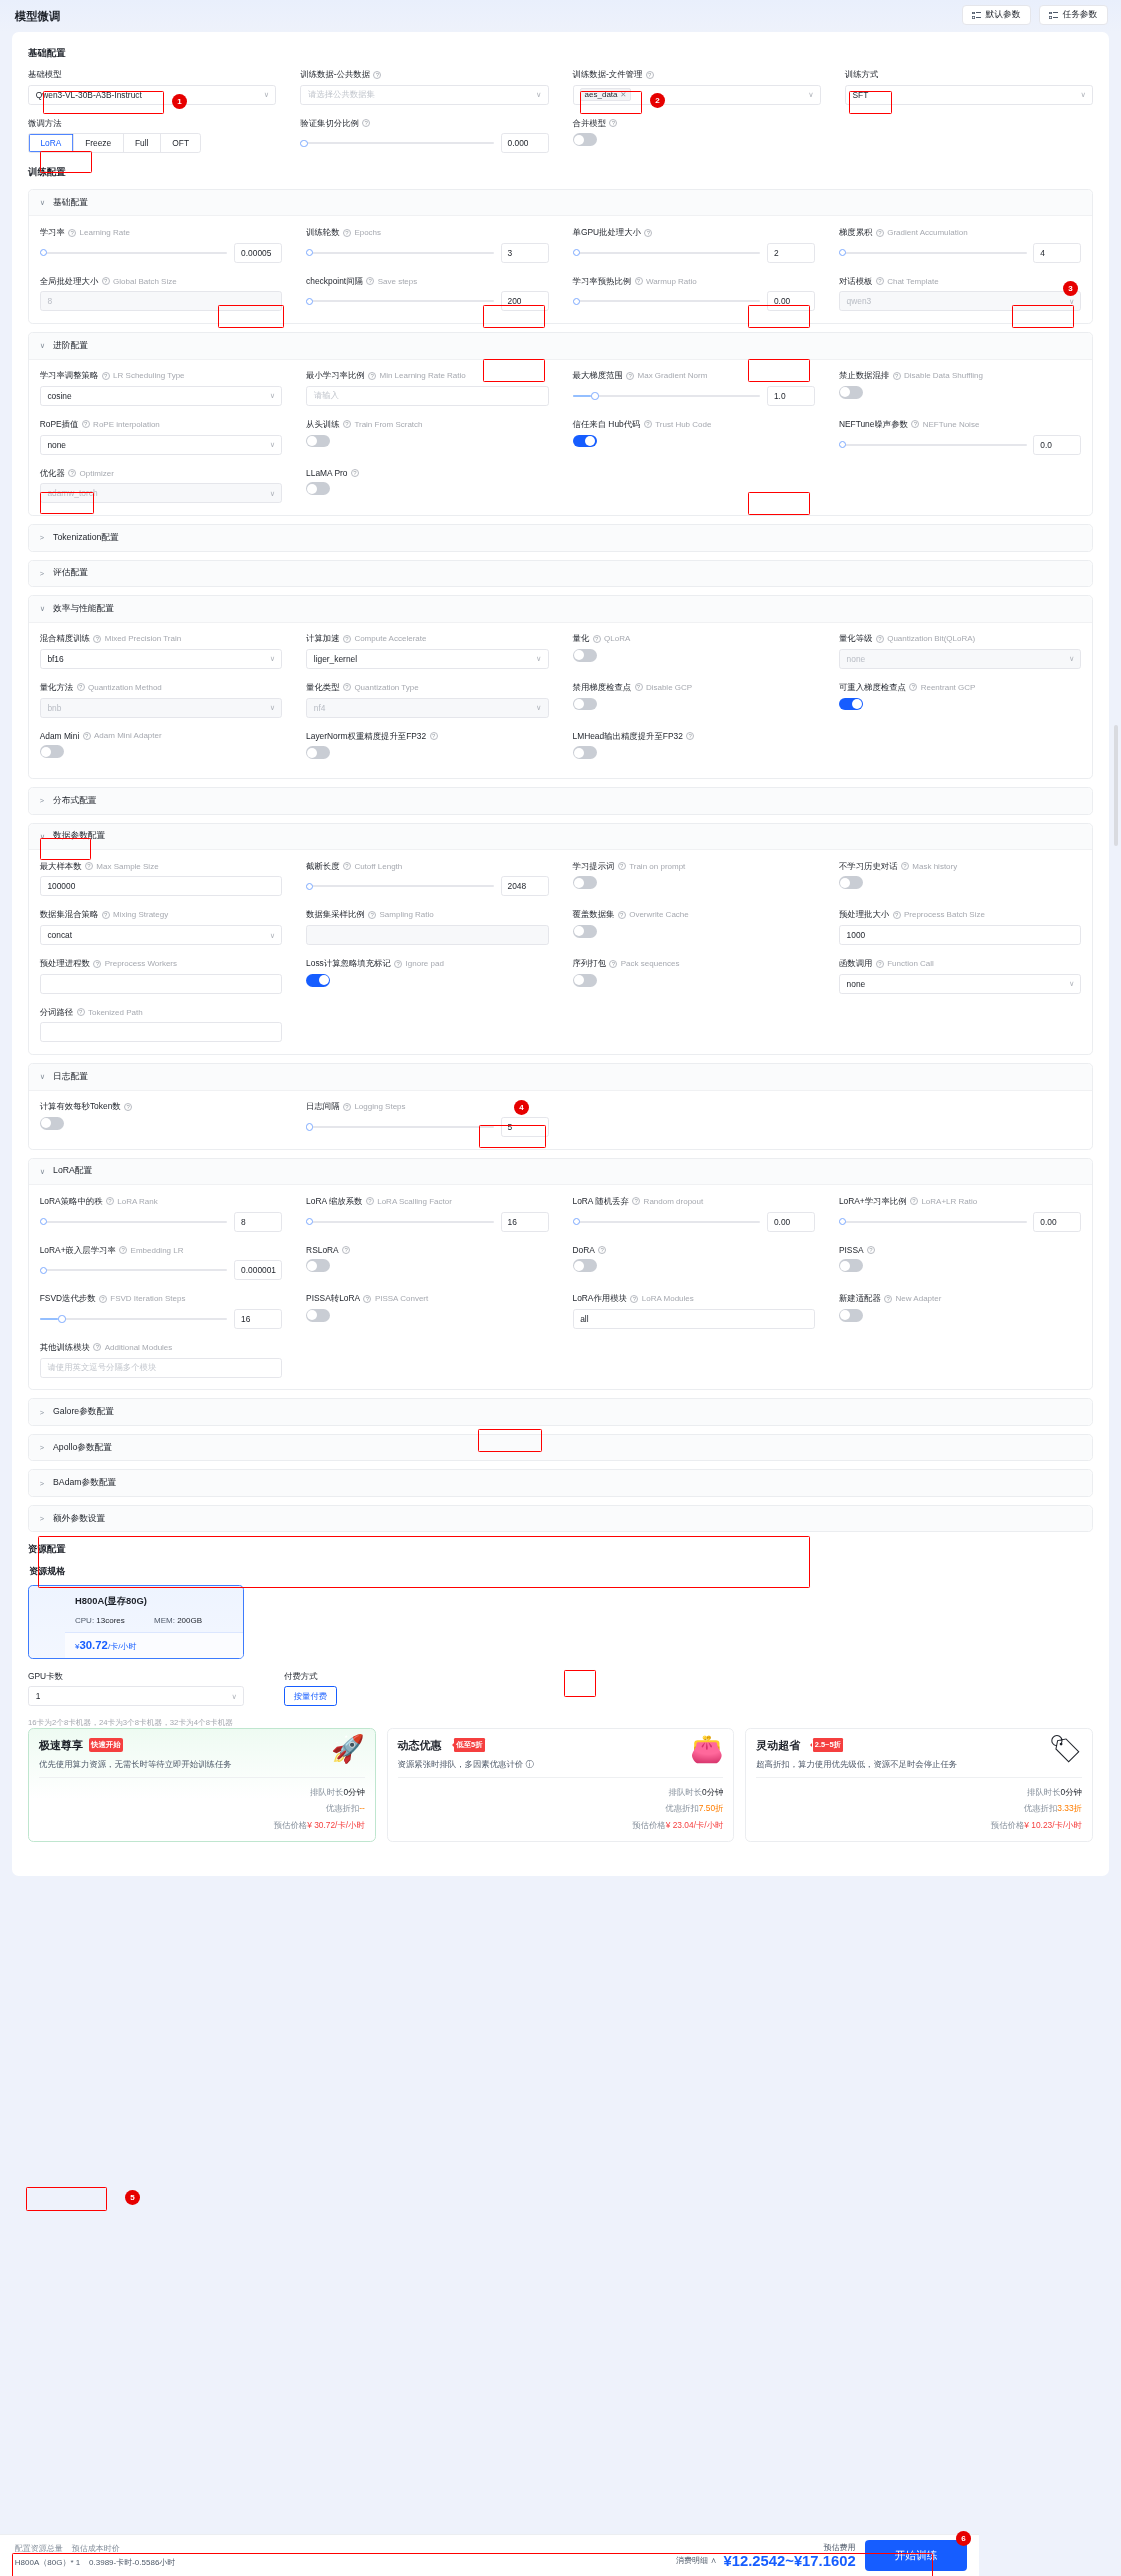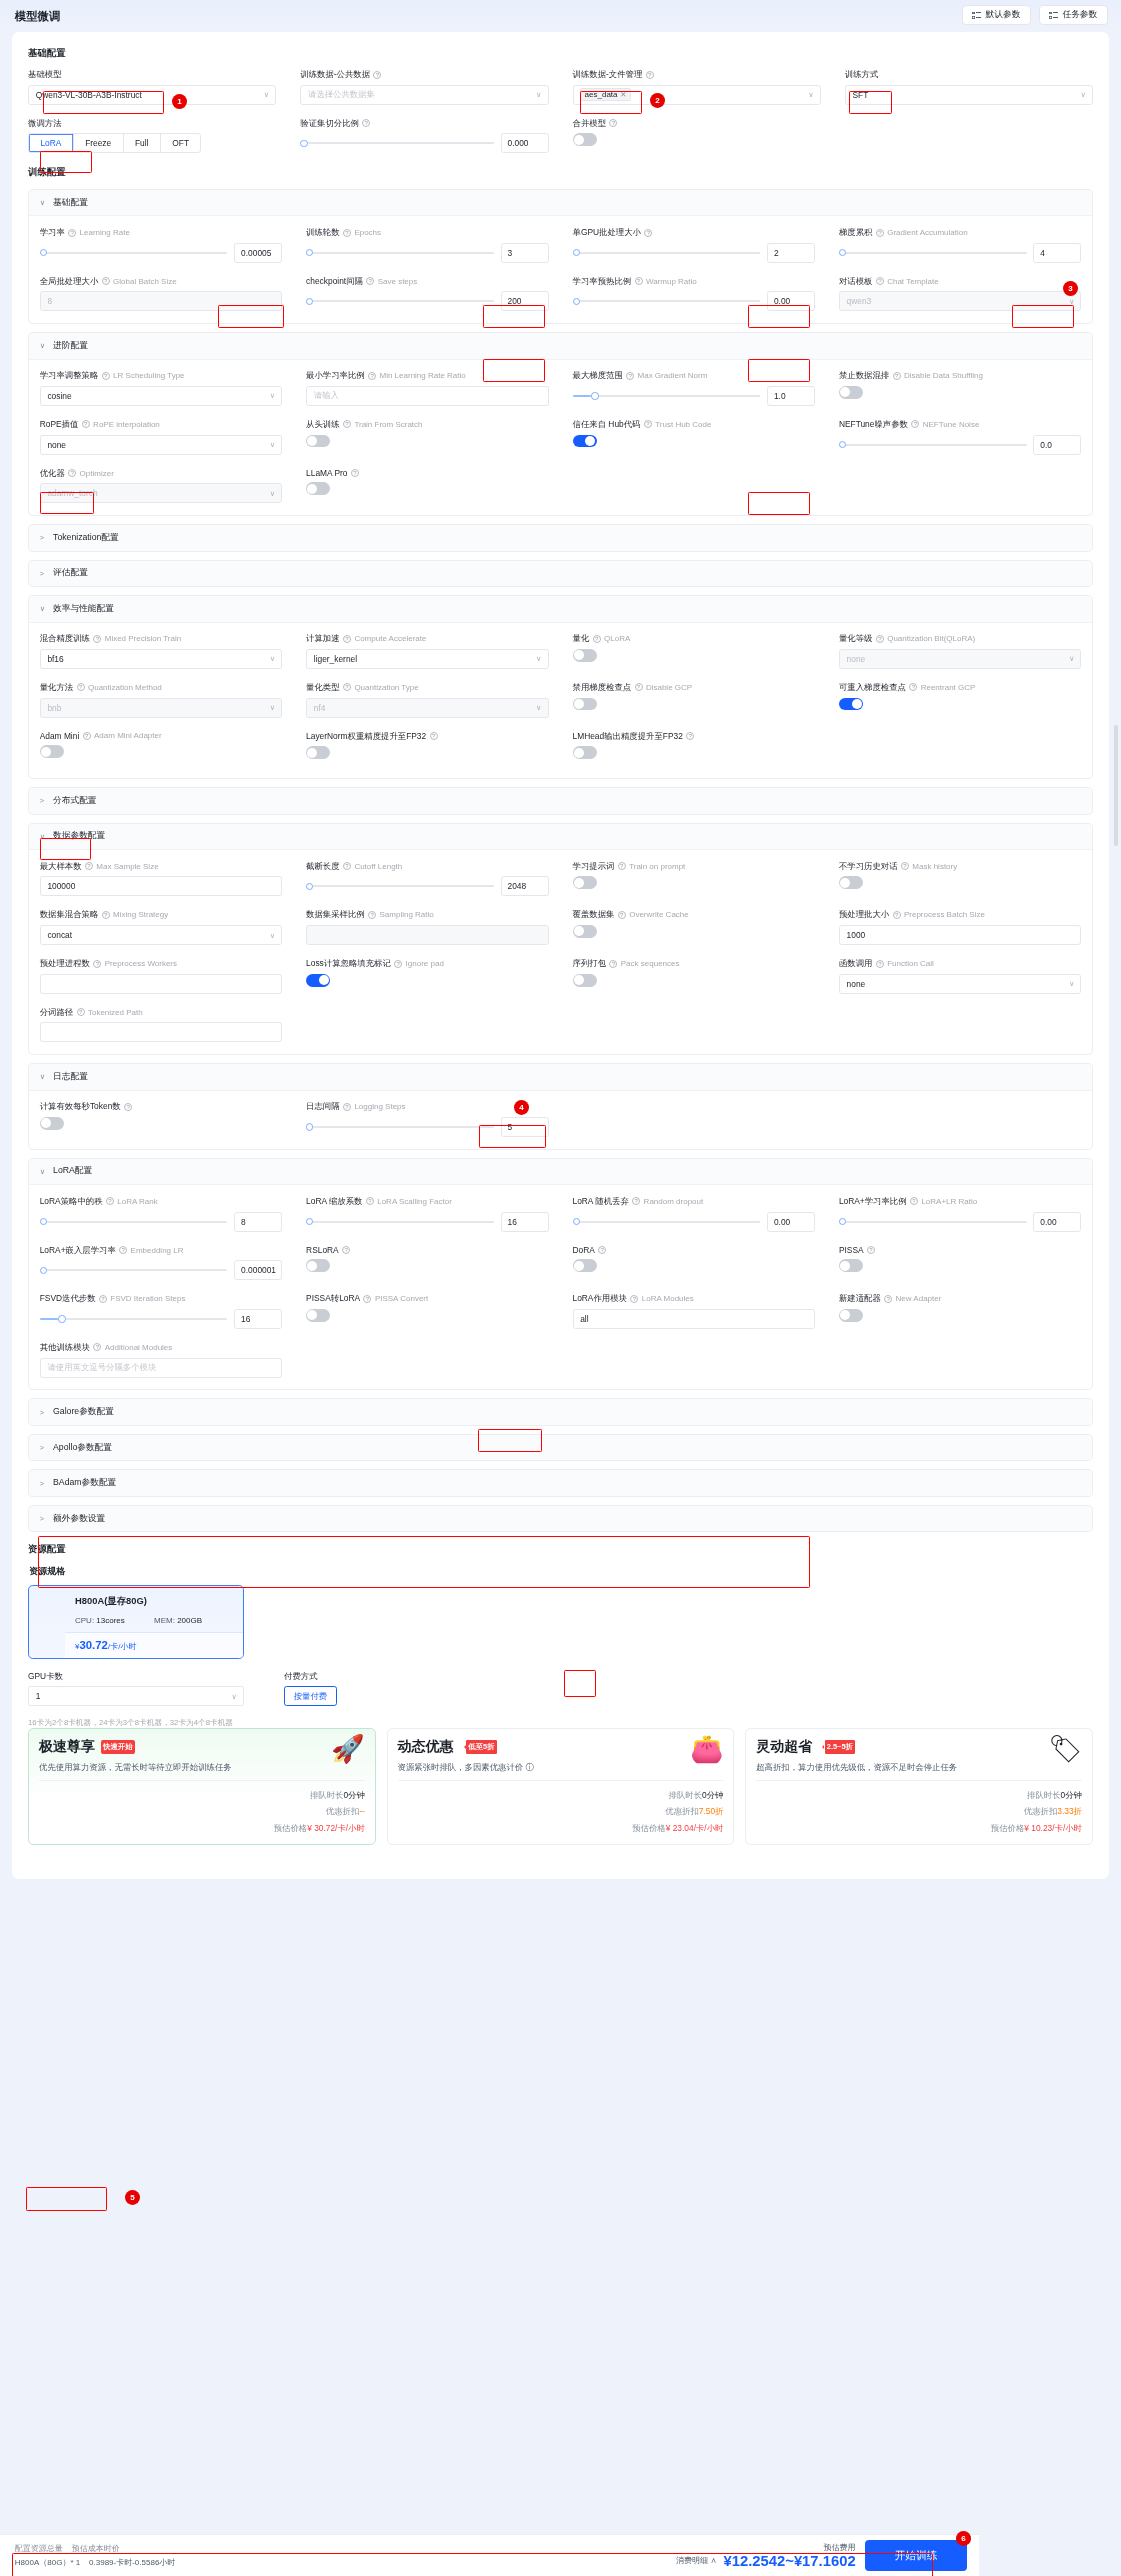--- a/index.html
+++ b/index.html
@@ -95,21 +95,21 @@
   .paybtn{ border:0.7px solid #165dff; color:#165dff; border-radius:2.7px; height:20px; display:inline-flex; align-items:center; padding:0 8.7px; font-size:8.4px;}
 
   .promo-head{ display:flex; align-items:center; gap:9.4px; margin:0 0 9.4px 1.3px;}
   .promo-head .t{ font-size:9.4px; font-weight:bold;}
   .promo-bar{ background:#fff6e0; border-radius:10.7px; height:19px; display:flex; align-items:center; padding:0 4px 0 10.7px; gap:8px; font-size:8.4px; color:#4e5969;}
   .promo-bar .chip{ background:#ffe7b3; border-radius:8.7px; padding:2px 7.4px; font-size:8px; color:#7a5400;}
   .cards{ display:grid; grid-template-columns:repeat(3,1fr); gap:10.7px;}
   .pcard{ border:0.7px solid #ebedf0; border-radius:5.4px; padding:8.7px 10px 8px 10px; position:relative; overflow:hidden; background:#fff;}
   .pcard.green{ border-color:#bfe6cf; background:linear-gradient(180deg,#eefbf2 0%,#ffffff 62%);}
   .pcard .hdr{ display:flex; align-items:center; gap:6px;}
-  .pcard .ttl{ font-size:14px; font-weight:bold;}
+  .pcard .ttl{ font-size:11px; font-weight:bold;}
   .badge{ background:#f53f3f; color:#fff; font-size:7.4px; border-radius:2px; padding:2px 2px; font-weight:bold;}
   .badge.arrow{ position:relative; border-radius:1.3px; margin-left:6.7px;}
   .badge.arrow::before{ content:""; position:absolute; left:-4.7px; top:50%; transform:translateY(-50%); border:2.7px solid transparent; border-right-color:#f53f3f;}
   .pcard .desc{ font-size:8.4px; color:#4e5969; margin:6px 0 7.4px 0;}
   .ptable{ border-top:0.7px solid #eef0f2; padding-top:6px;}
   .prow{ display:flex; justify-content:flex-end; font-size:8.4px; padding:2.7px 0; color:#86909c;}
   .prow .v{ color:#1d2129;}
   .prow .v.orange{ color:#ff7d00;}
   .prow .v.red{ color:#f53f3f;}
   .art{ position:absolute; right:9.4px; top:6.7px; font-size:27px; line-height:1;}

